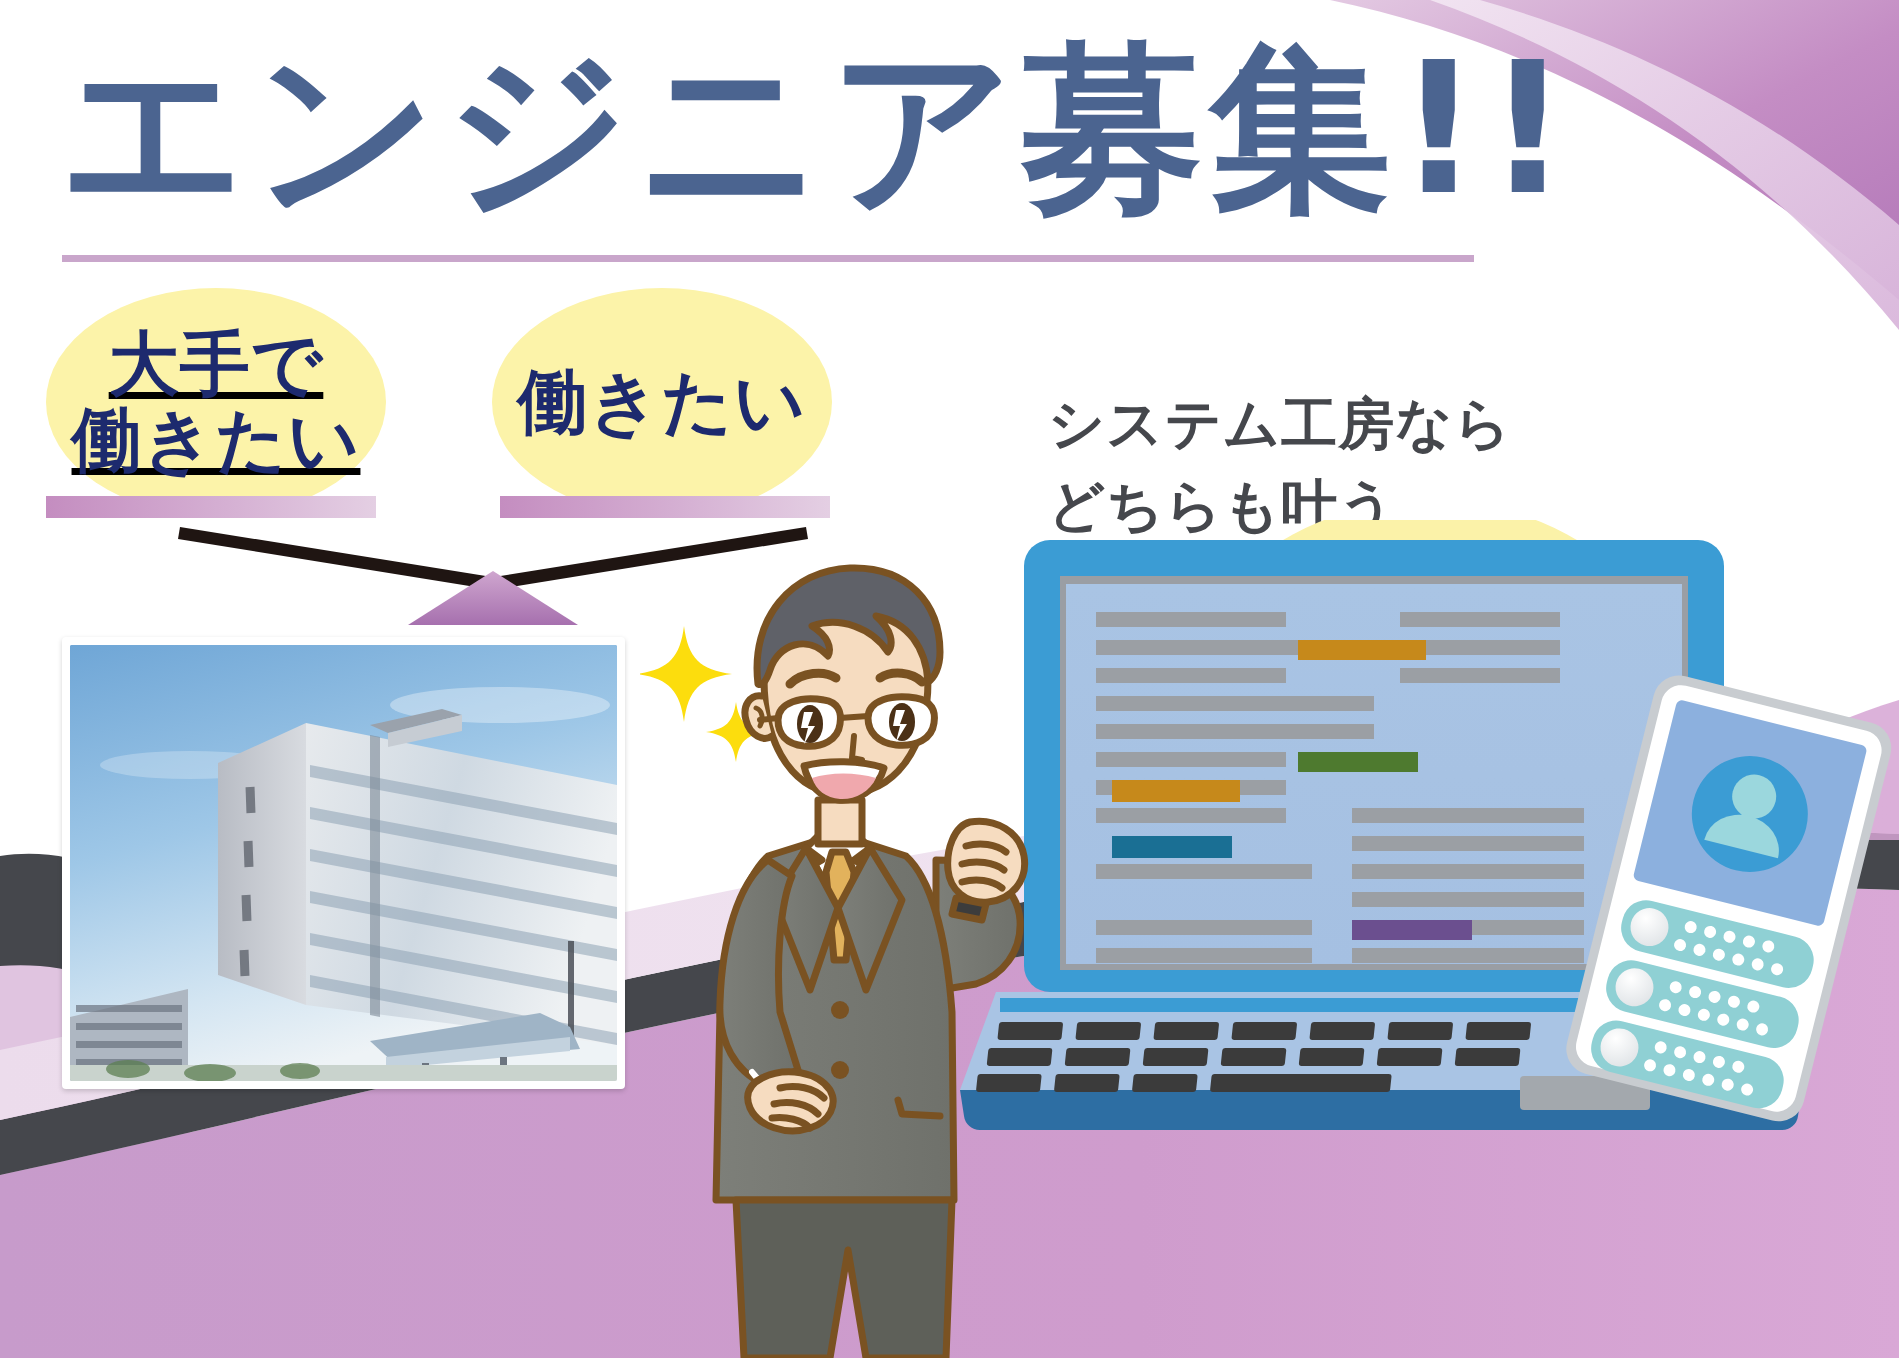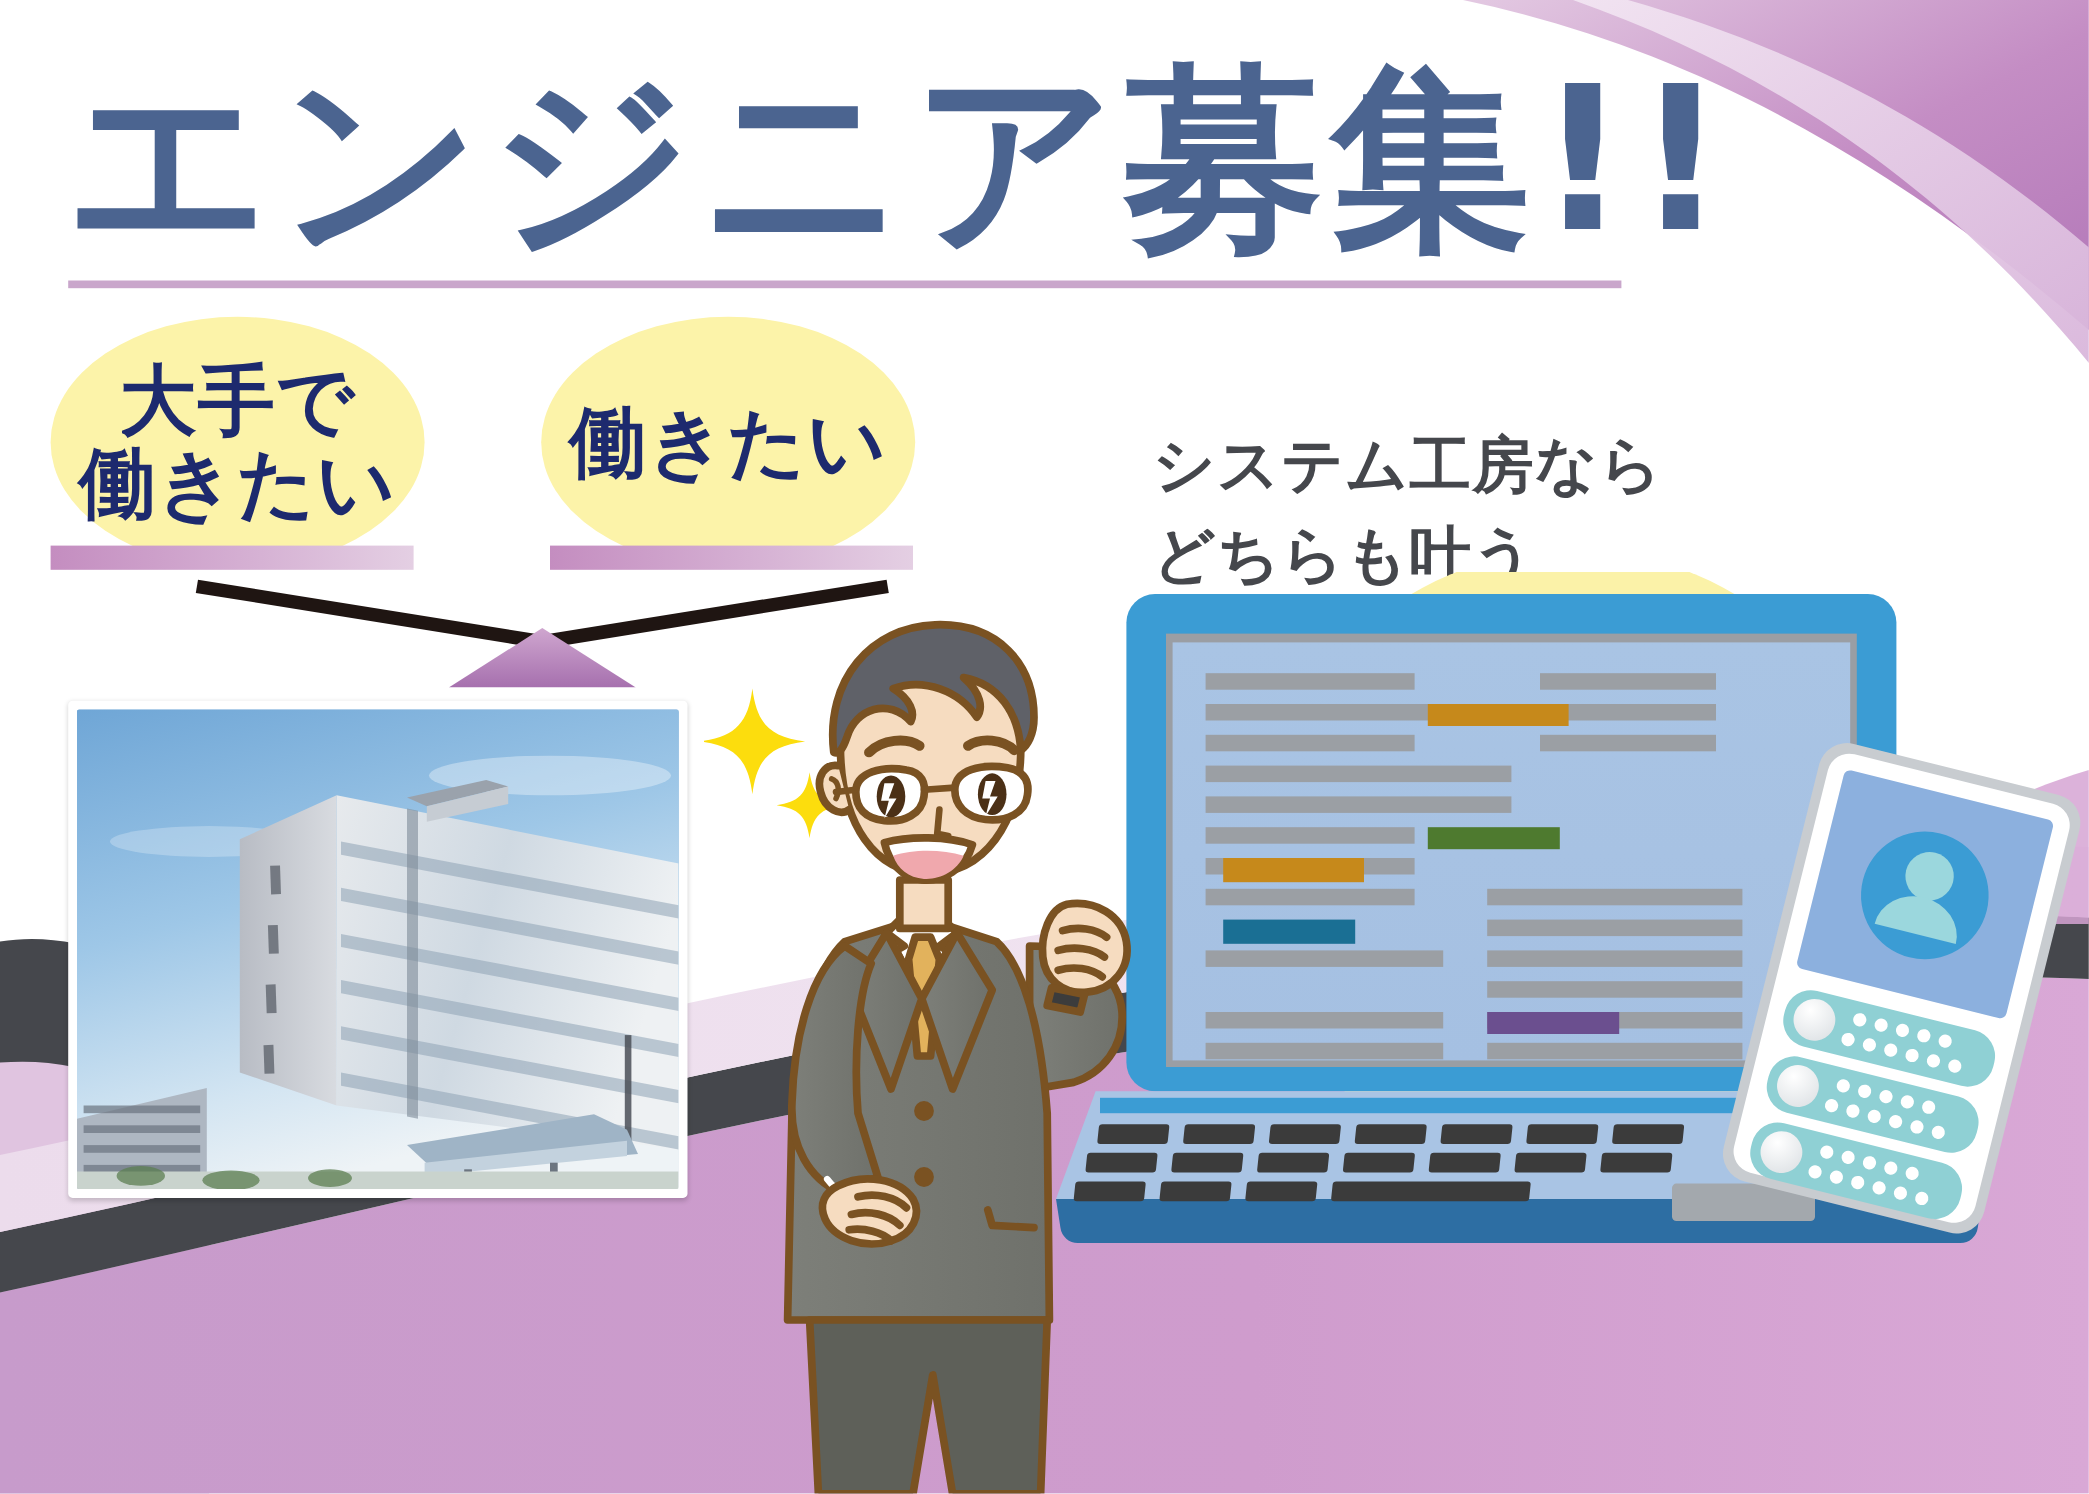--- a/index.html
+++ b/index.html
@@ -14,21 +14,21 @@
     width:1899px; height:1358px;
     background:#ffffff;
     overflow:hidden;
   }
 
   
   .ribbon-svg { position:absolute; left:0; top:0; width:1899px; height:1358px; pointer-events:none; }
 
   
   #headline {
-    position:absolute; left:60px; top:36px;
+    position:absolute; left:60px; top:20px;
     width:1430px; height:220px;
     color:#4b6490;
     font-size:182px;
     font-weight:bold;
     letter-spacing:6px;
     line-height:218px;
     white-space:nowrap;
     font-family:"DejaVu Sans","Liberation Sans",sans-serif;
   }
 
@@ -49,21 +49,21 @@
   }
   .bubble .line {
     color:#1d2a6e;
     font-weight:bold;
     font-size:70px;
     line-height:76px;
     letter-spacing:1px;
     white-space:nowrap;
     font-family:"DejaVu Sans","Liberation Sans",sans-serif;
   }
-  #bubble-1 { left:46px; top:288px; width:340px; height:228px; }
+  #bubble-1 { left:46px; top:288px; width:340px; height:228px;text-decoration:underline; }
   #bubble-2 { left:492px; top:288px; width:340px; height:228px; }
 
   
   .underbar { position:absolute; height:22px; }
   #underbar-1 { left:46px; top:496px; width:330px;
     background:linear-gradient(90deg,#c48dc0 0%,#d5b0d3 55%,#e4cfe3 100%); }
   #underbar-2 { left:500px; top:496px; width:330px;
     background:linear-gradient(90deg,#c48dc0 0%,#d5b0d3 55%,#e4cfe3 100%); }
 
   

